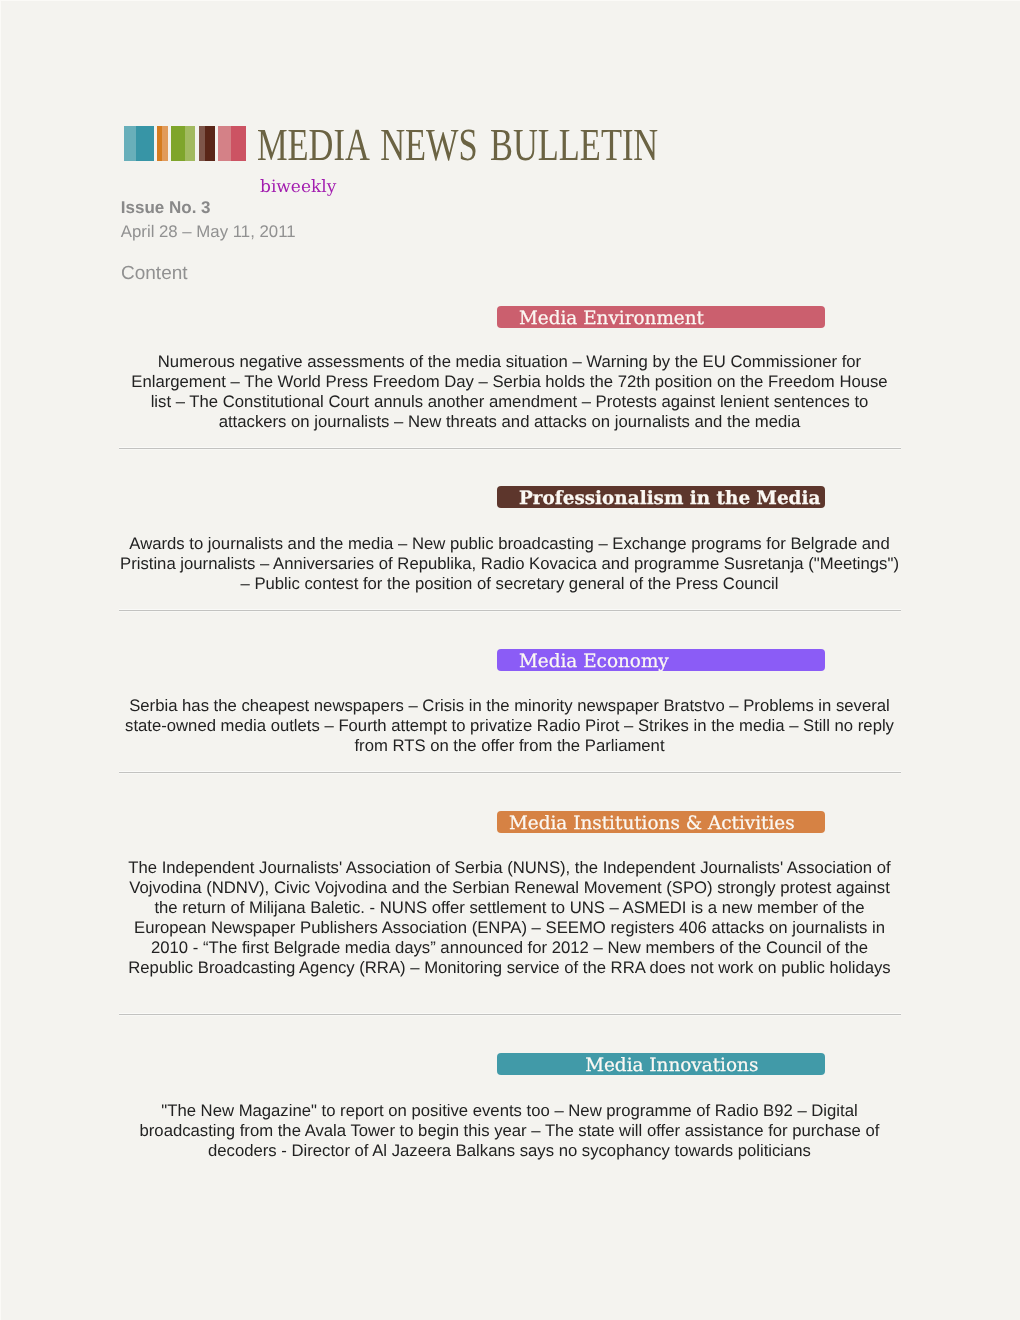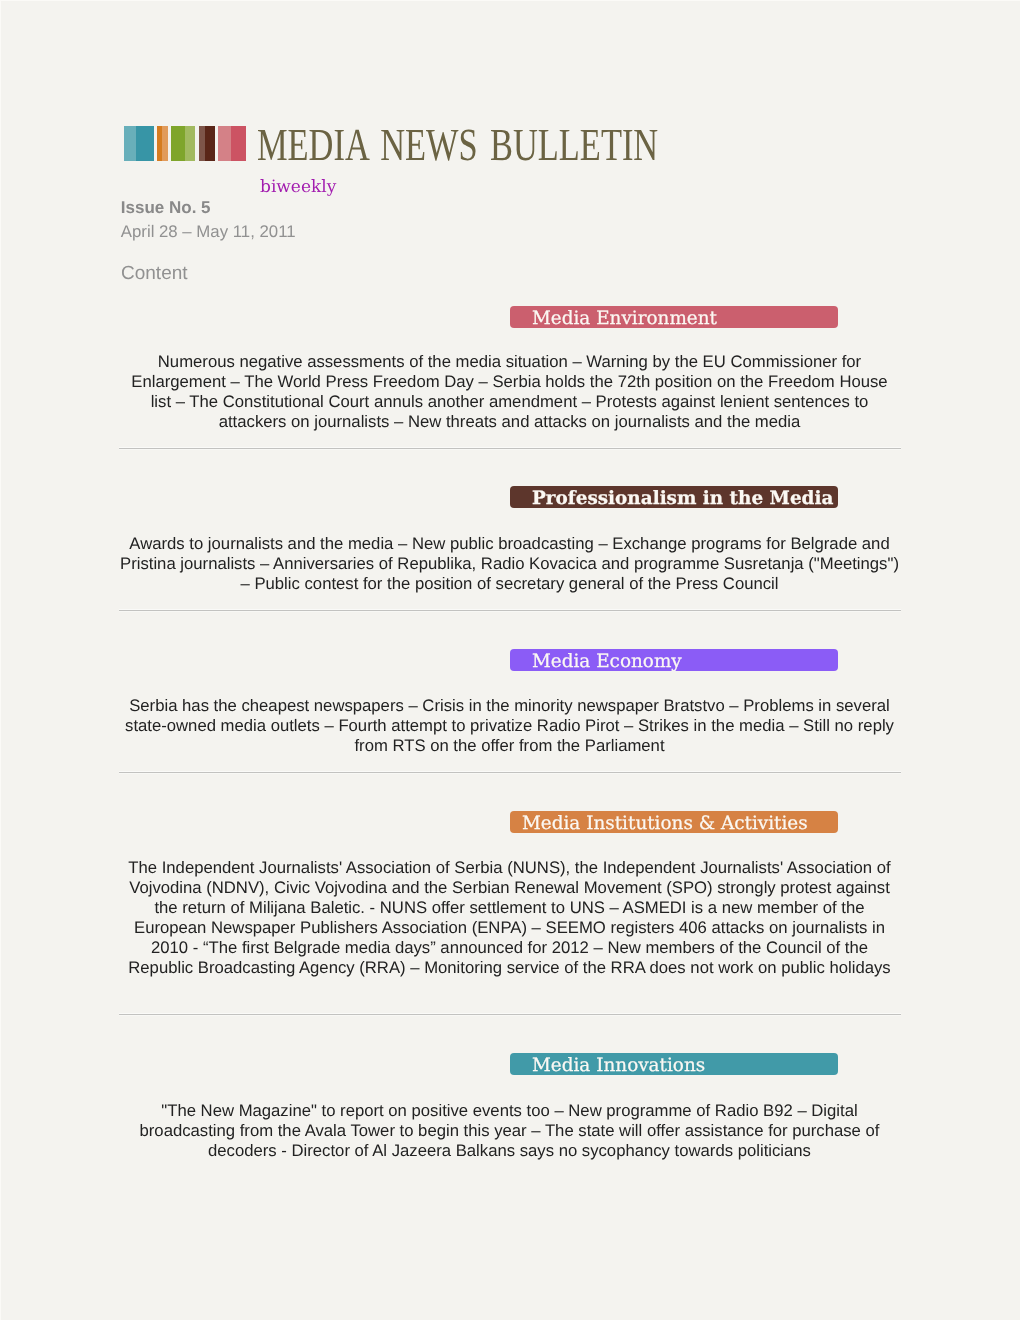--- a/index.html
+++ b/index.html
@@ -45,21 +45,21 @@
     transform:translateZ(0);
   }
   .content-label{
     position:absolute;left:121px;top:265.2px;
     font-size:19px;line-height:17px;color:#919191;white-space:nowrap;
     transform:translateZ(0);
   }
 
   
   .banner{
-    position:absolute;left:510px;width:327.5px;height:21.5px;
+    position:absolute;left:497px;width:327.5px;height:21.5px;
     border-radius:4px;box-sizing:border-box;
     font-family:"DejaVu Serif",serif;
     font-size:18.4px;line-height:25px;color:#fbf8f3;
     -webkit-text-stroke:0.25px #fbf8f3;
     padding-left:22px;white-space:nowrap;
     overflow:hidden;
     transform:translateZ(0);
   }
   .para{
     position:absolute;left:120px;width:779px;
@@ -96,21 +96,21 @@
           <div class="bar" style="background: rgb(126, 85, 73); width: 5.9px;"></div>
           <div class="bar" style="background: rgb(90, 38, 24); width: 9.7px;"></div>
         </div>
         <div class="grp">
           <div class="bar" style="background: rgb(212, 129, 135); width: 12.6px;"></div>
           <div class="bar" style="background: rgb(204, 83, 99); width: 15.2px;"></div>
         </div>
       </div>
     <div class="brand" style="color: rgb(107, 99, 67);">MEDIA NEWS BULLETIN</div>
     <div class="biweekly" style="color: #a21caf;">biweekly</div>
-    <div class="issue">Issue No. 5</div>
+    <div class="issue">Issue No. 3</div>
     <div class="dates">April 28 – May 11, 2011</div>
     <div class="content-label">Content</div>
   </div>
 
   <div class="section">
     <div class="banner" style="top: 306px; background: rgb(203, 95, 110);">Media Environment</div>
     <div class="para" style="top: 352px; color: rgb(34, 34, 34);">Numerous negative assessments of the media situation – Warning by the EU Commissioner for Enlargement – The World Press Freedom Day – Serbia holds the 72th position on the Freedom House list – The Constitutional Court annuls another amendment – Protests against lenient sentences to attackers on journalists – New threats and attacks on journalists and the media</div>
     <div class="rule" style="top: 448px; background: rgb(194, 194, 192);"></div>
   </div>
 
@@ -126,17 +126,17 @@
     <div class="rule" style="top: 772px; background: rgb(194, 194, 192);"></div>
   </div>
 
   <div class="section">
     <div class="banner" style="top: 811px; background: rgb(214, 130, 68); padding-left: 12px;">Media Institutions &amp; Activities</div>
     <div class="para" style="top: 858px; color: rgb(34, 34, 34);">The Independent Journalists' Association of Serbia (NUNS), the Independent Journalists' Association of Vojvodina (NDNV), Civic Vojvodina and the Serbian Renewal Movement (SPO) strongly protest against the return of Milijana Baletic. - NUNS offer settlement to UNS – ASMEDI is a new member of the European Newspaper Publishers Association (ENPA) – SEEMO registers 406 attacks on journalists in 2010 - “The first Belgrade media days” announced for 2012 – New members of the Council of the Republic Broadcasting Agency (RRA) – Monitoring service of the RRA does not work on public holidays</div>
     <div class="rule" style="top: 1014px; background: rgb(194, 194, 192);"></div>
   </div>
 
   <div class="section">
-    <div class="banner" style="top: 1053px; background: rgb(65, 154, 168);">Media Innovations</div>
+    <div class="banner" style="top: 1053px; background: rgb(65, 154, 168); text-align: center;">Media Innovations</div>
     <div class="para" style="top: 1100.5px; color: rgb(34, 34, 34);">"The New Magazine" to report on positive events too – New programme of Radio B92 – Digital broadcasting from the Avala Tower to begin this year – The state will offer assistance for purchase of decoders - Director of Al Jazeera Balkans says no sycophancy towards politicians</div>
   </div>
 
 </div>
 
 </body></html>

